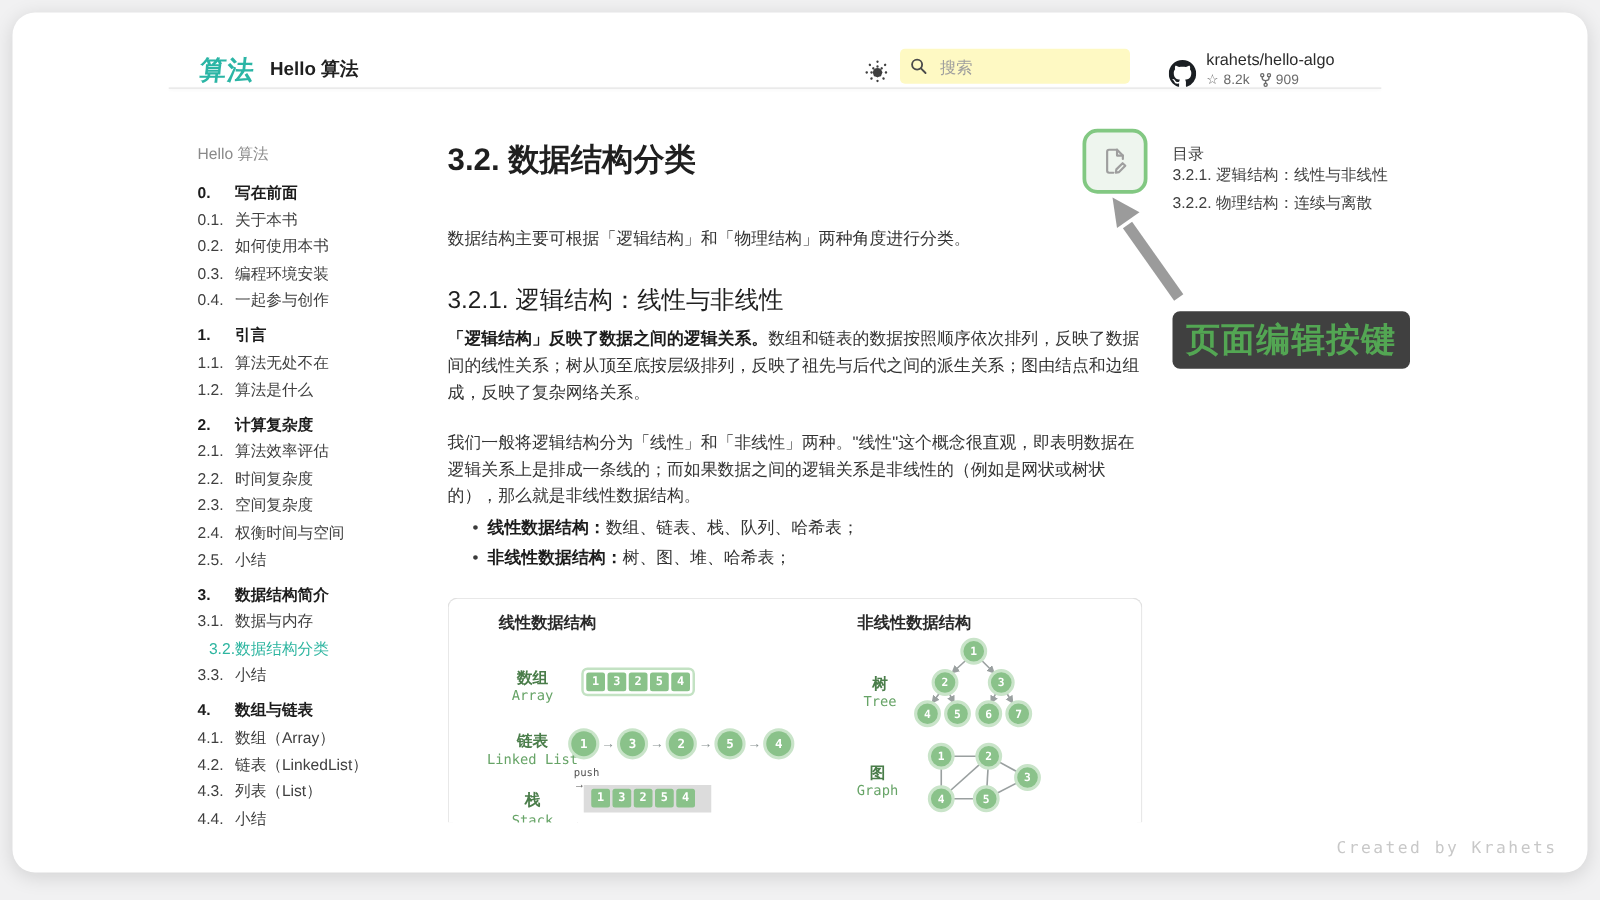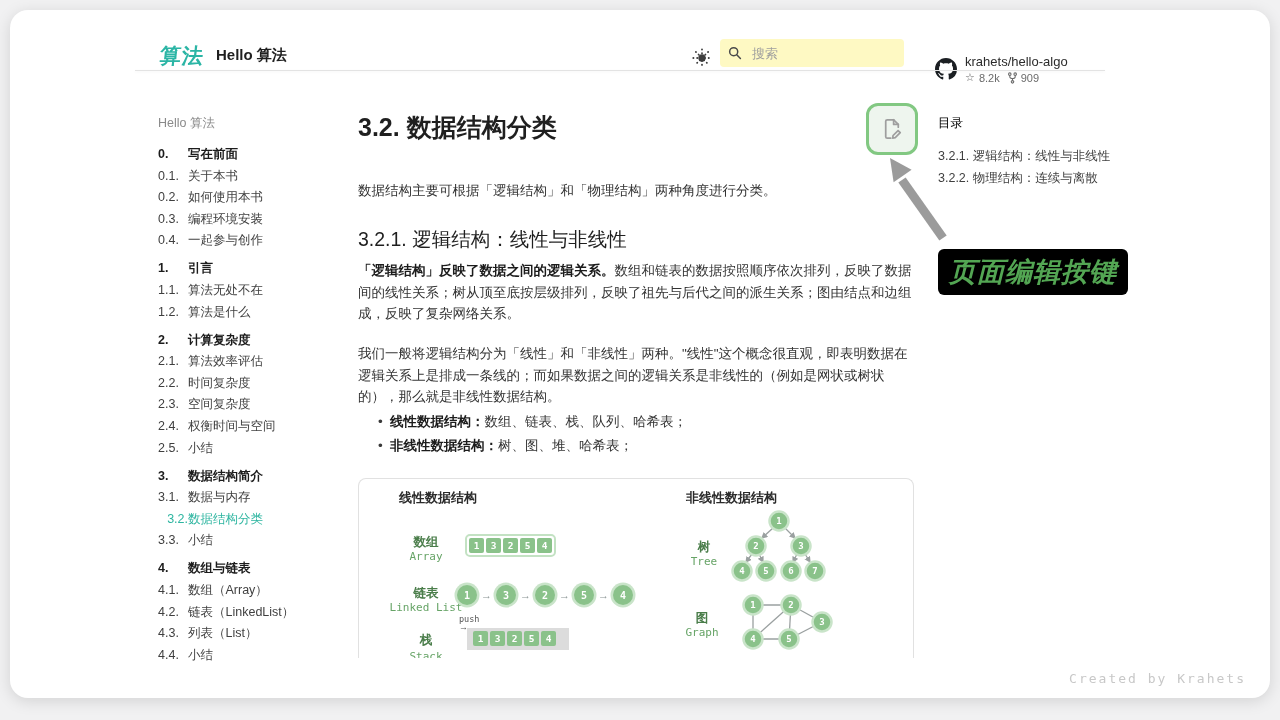--- a/index.html
+++ b/index.html
@@ -18,35 +18,35 @@
   
   .logo{position:absolute;left:150px;top:32px;font-size:21px;font-weight:bold;
     color:#2bb5a5;transform:skewX(-6deg);letter-spacing:1px;}
   .site-title{position:absolute;left:206px;top:36px;font-size:15px;font-weight:bold;color:#1f1f1f;}
   .theme-toggle{position:absolute;left:681px;top:37px;width:22px;height:22px;cursor:pointer;}
   .searchbox{position:absolute;left:710px;top:29px;width:184px;height:28px;
     background:#fef9c3;border-radius:4px;display:flex;align-items:center;padding:0 8px;box-sizing:border-box;}
   .searchbox input{border:none;outline:none;background:transparent;font-size:13px;
     color:#444;width:130px;margin-left:8px;font-family:"Liberation Sans",sans-serif;}
   .searchbox input::placeholder{color:#9e9e9e;}
-  .gh{position:absolute;left:925px;top:44px;display:flex;align-items:center;cursor:pointer;}
+  .gh{position:absolute;left:925px;top:30px;display:flex;align-items:flex-end;cursor:pointer;}
   .gh-name{font-size:13px;color:#2b2b2b;line-height:15px;}
   .gh-stats{font-size:11px;color:#6b6b6b;margin-top:2px;display:flex;align-items:center;gap:4px;}
   .header-divider{position:absolute;left:125px;top:60px;width:970px;height:1px;
     background:#e3e3e3;box-shadow:0 1px 3px rgba(0,0,0,.06);}
   
   .sidebar{position:absolute;left:148px;top:105px;width:195px;font-size:12.5px;color:#3f3f3f;}
   .sb-head{color:#8a8a8a;margin-bottom:16px;}
   .sb-item{display:flex;margin-bottom:8.6px;cursor:pointer;line-height:13px;}
   .sb-item .num{width:30px;flex:none;}
   .sb-item.section{font-weight:bold;color:#1c1c1c;margin-top:15px;}
   .sb-item.active{color:#2db5a0;text-align:right;}
   
   .toc{position:absolute;left:928px;top:105px;width:200px;font-size:12.5px;}
-  .toc-title{color:#000000;margin-bottom:18px;}
+  .toc-title{color:#404040;margin-bottom:2px;}
   .toc-item{color:#3f3f3f;margin-bottom:9px;line-height:13px;cursor:pointer;}
   
   .main{position:absolute;left:348px;top:0;width:556px;color:#333;}
   .h1{position:absolute;top:101px;left:0;font-size:25px;font-weight:700;color:#1f1f1f;}
   .p1{position:absolute;top:170px;left:0;width:556px;font-size:13.5px;line-height:21.5px;}
   .h2{position:absolute;top:216px;left:0;font-size:19.5px;font-weight:500;color:#1f1f1f;}
   .p2{position:absolute;top:250px;left:0;width:560px;font-size:13.5px;line-height:21.5px;}
   .p3{position:absolute;top:333px;left:0;width:560px;font-size:13.5px;line-height:21.5px;}
   .p2 b,.bullet b{color:#1c1c1c;}
   .bullets{position:absolute;top:405px;left:0;width:556px;}
@@ -70,23 +70,23 @@
   .ll-row{display:flex;align-items:center;}
   .ll-node{width:20px;height:20px;border-radius:50%;background:#8ac28a;box-shadow:0 0 0 2.5px #c9e4c9;
     color:#fff;font-size:10px;font-weight:bold;display:flex;align-items:center;justify-content:center;
     font-family:"DejaVu Sans Mono",monospace;margin:0 2px;}
   .ll-arrow{color:#8a9393;font-size:11px;margin:0 2px;}
   .mono-mini{font-family:"DejaVu Sans Mono",monospace;font-size:8.5px;color:#555;line-height:9px;}
   
   .edit-btn{position:absolute;left:856px;top:93px;width:52px;height:52px;box-sizing:border-box;
     border:3.5px solid #82c882;border-radius:12px;background:#eef5ee;cursor:pointer;
     display:flex;align-items:center;justify-content:center;}
-  .anno-label{position:absolute;left:928px;top:239px;width:190px;height:46px;background:#000000;
+  .anno-label{position:absolute;left:928px;top:239px;width:190px;height:46px;background:#404040;
     border-radius:6px;display:flex;align-items:center;justify-content:center;
-    font-size:27px;font-weight:bold;color:#53a653;letter-spacing:1px;font-style:italic;}
+    font-size:27px;font-weight:bold;color:#53a653;letter-spacing:1px;}
   
   .credit{position:absolute;right:24px;bottom:12px;font-family:"DejaVu Sans Mono",monospace;
     font-size:13px;color:#c8c8c8;letter-spacing:2px;}
 </style>
 </head>
 <body>
 
 <div class="card">
 
   <div class="logo">算法</div>

